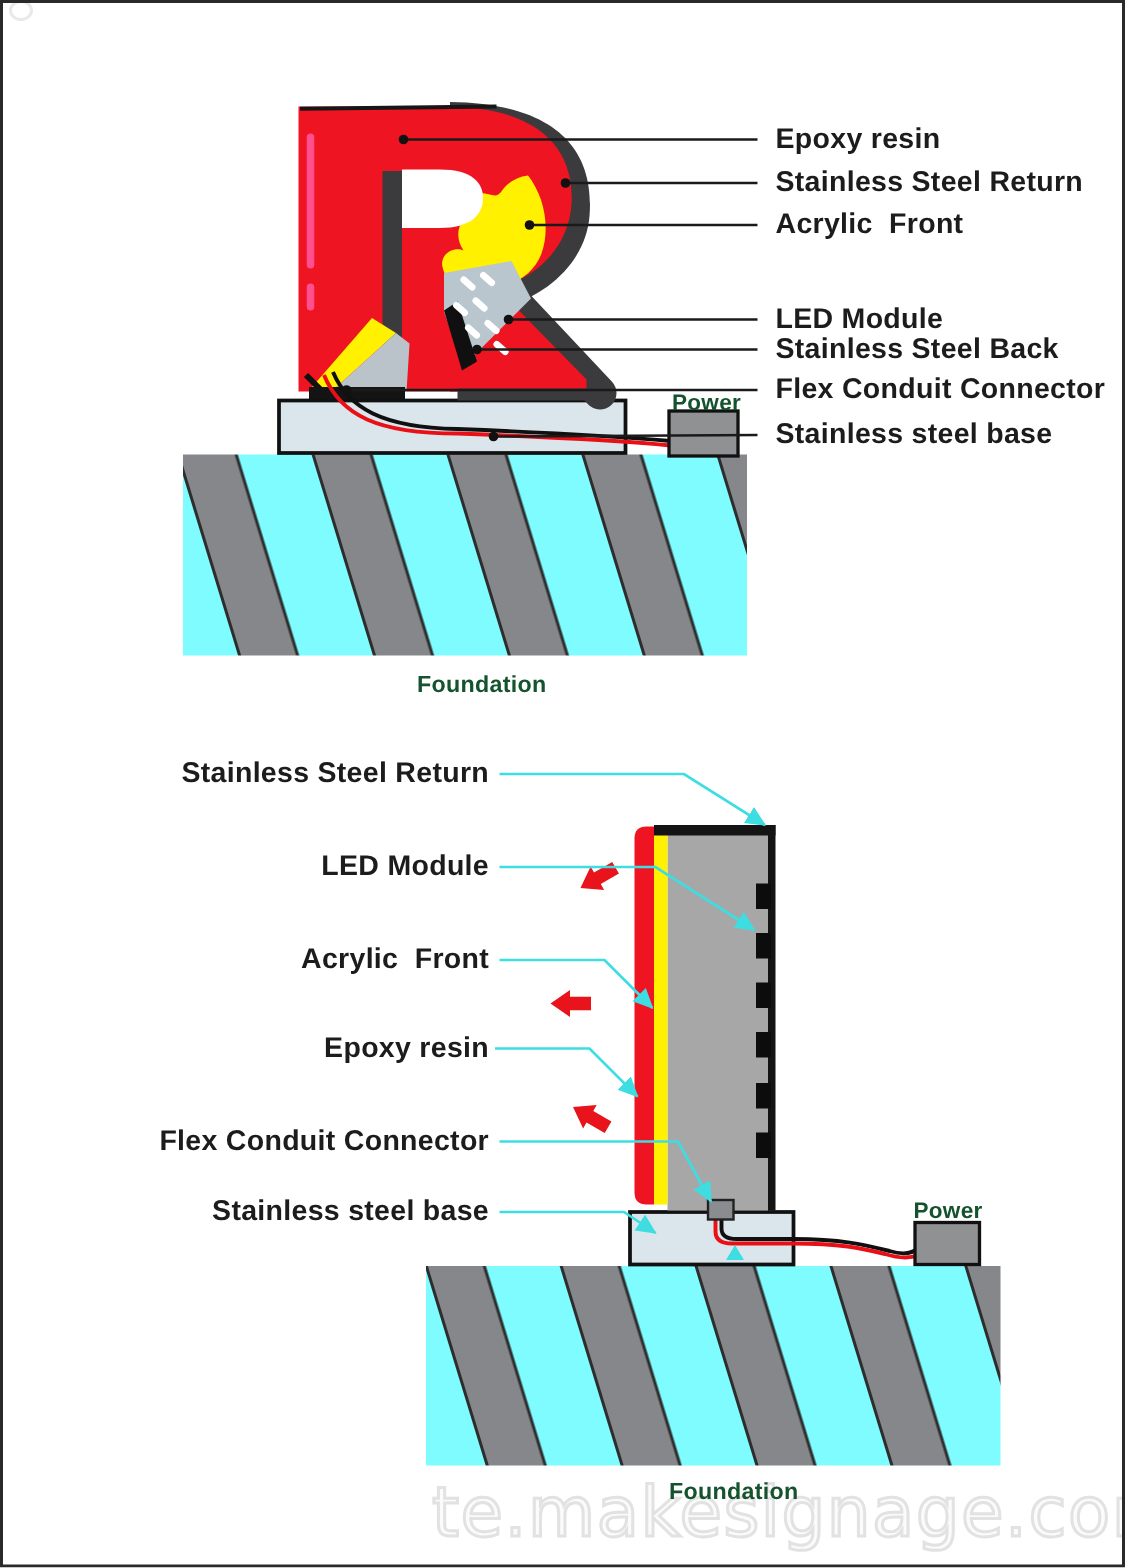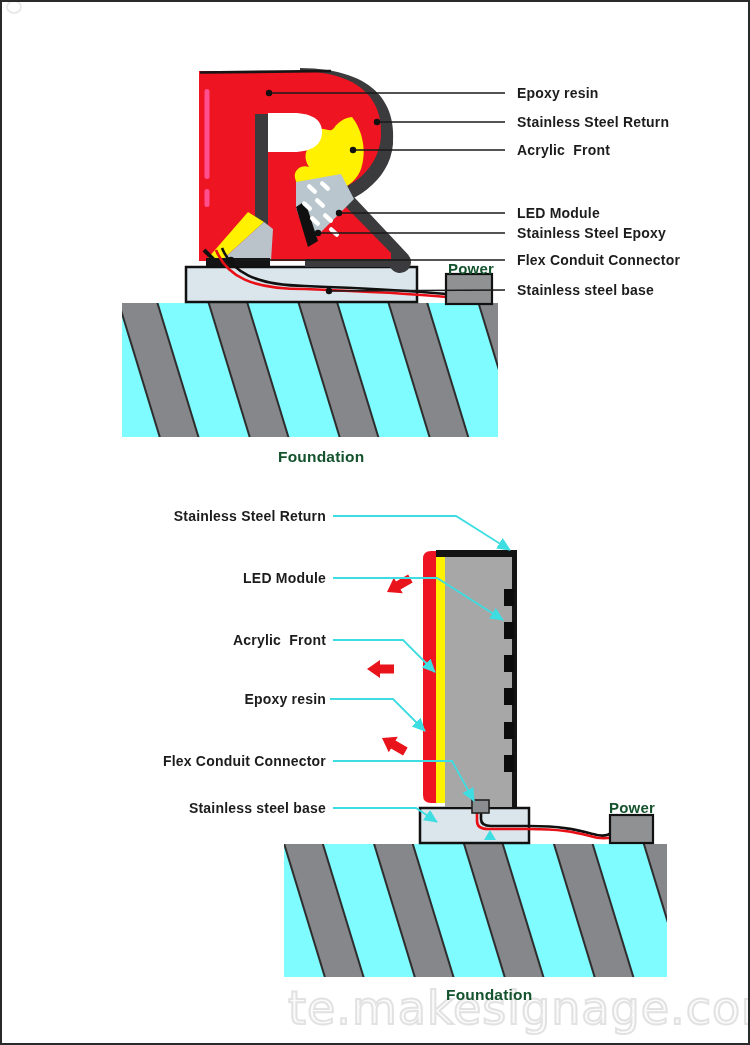--- a/index.html
+++ b/index.html
@@ -1,20 +1,20 @@
 <!DOCTYPE html>
 <html><head>
 <meta charset="utf-8">
 <style>
   html,body{margin:0;padding:0;}
   body{width:750px;height:1045px;position:relative;background:#ffffff;overflow:hidden;
        font-family:"Liberation Sans",sans-serif;}
   .frame{position:absolute;inset:0;border:2px solid #2a2a2a;pointer-events:none;z-index:50;}
   svg.art{position:absolute;left:0;top:0;z-index:5;}
-  .lbl{position:absolute;font-size:14px;font-weight:600;color:#1c1c1c;line-height:1;
+  .lbl{position:absolute;font-size:19px;font-weight:600;color:#1c1c1c;line-height:1;
        white-space:pre;transform:translateY(-50%);z-index:20;letter-spacing:.2px;}
   .lbl-r{right:424px;text-align:right;}
   .lbl-l{left:517px;}
   .cap{position:absolute;font-size:15px;font-weight:600;color:#14532d;line-height:1;
        white-space:pre;z-index:20;letter-spacing:.2px;}
   .watermark{position:absolute;left:288px;top:981px;width:455px;text-align:center;
        font-family:"DejaVu Sans",sans-serif;font-size:46px;letter-spacing:1px;
        color:#fbfbfb;-webkit-text-stroke:2px #e2e2e2;text-shadow:0 0 1px #e6e6e6;
        white-space:nowrap;z-index:15;}
   .wm-corner{position:absolute;left:6px;top:0px;width:12px;height:10px;border:2px solid #e9e9e9;
@@ -149,21 +149,21 @@
     <polygon points="490,830 496,840 484,840" fill="#3edde2" stroke="none"></polygon>
   </g>
 </svg>
 
 <div class="watermark">te.makesignage.com</div>
 
 <div class="lbl lbl-l" style="top:93px">Epoxy resin</div>
 <div class="lbl lbl-l" style="top:122px">Stainless Steel Return</div>
 <div class="lbl lbl-l" style="top:150px">Acrylic  Front</div>
 <div class="lbl lbl-l" style="top:213px">LED Module</div>
-<div class="lbl lbl-l" style="top:233px">Stainless Steel Epoxy</div>
+<div class="lbl lbl-l" style="top:233px">Stainless Steel Back</div>
 <div class="lbl lbl-l" style="top:260px">Flex Conduit Connector</div>
 <div class="lbl lbl-l" style="top:290px">Stainless steel base</div>
 <div class="cap" style="left:448px;top:261px">Power</div>
 <div class="cap" style="left:278px;top:449px;font-size:15.5px">Foundation</div>
 
 <div class="lbl lbl-r" style="top:516px">Stainless Steel Return</div>
 <div class="lbl lbl-r" style="top:578px">LED Module</div>
 <div class="lbl lbl-r" style="top:640px">Acrylic  Front</div>
 <div class="lbl lbl-r" style="top:699px">Epoxy resin</div>
 <div class="lbl lbl-r" style="top:761px">Flex Conduit Connector</div>

